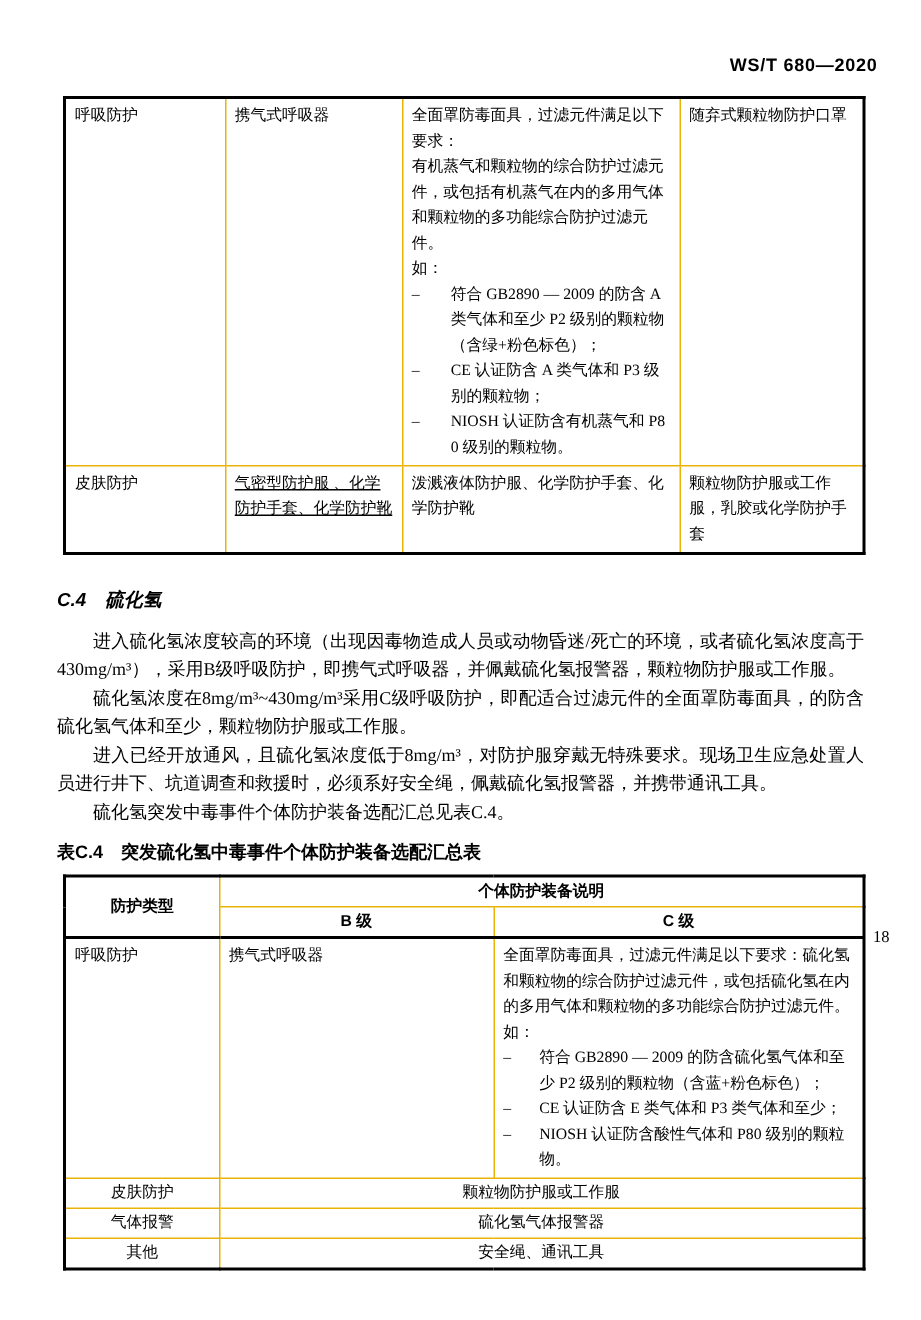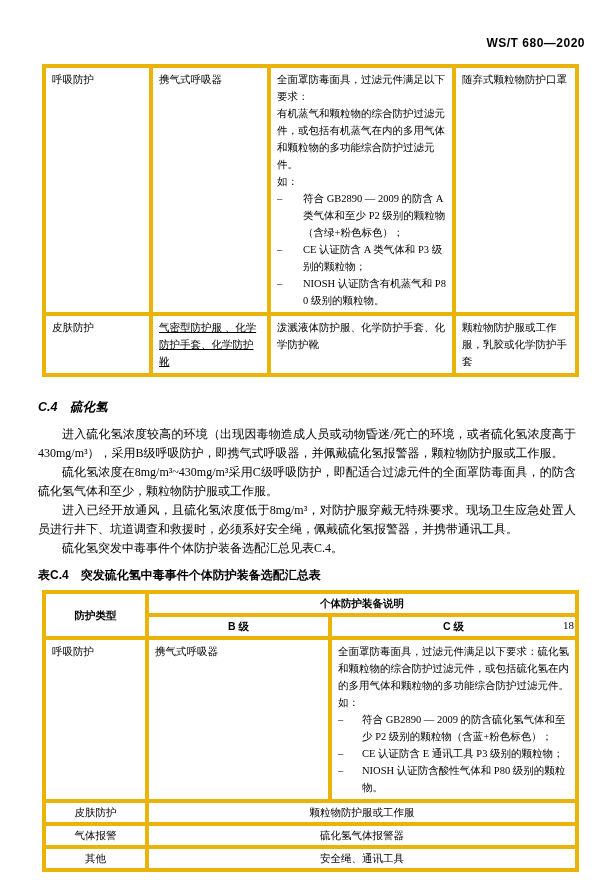--- a/index.html
+++ b/index.html
@@ -28,21 +28,21 @@
   table.tbl {
     border-collapse:collapse;
     table-layout:fixed;
     width:533px;
     margin-left:4px;
     border:2px solid #000;
     font-size:10.5px;
     line-height:17px;
   }
   table.tbl td {
-    border:4px solid #eab308;
+    border:1px solid #eab308;
     padding:3px 6px;
     vertical-align:top;
     text-align:left;
     word-break:break-all;
   }
   td.c-mid { vertical-align:middle; text-align:center; }
   td.c-topcenter { vertical-align:top; text-align:center; }
   td.just { text-align:justify;text-decoration:underline; }
   .tbl1 { margin-top:13px; }
   .tbl1 .tall { height:227px; }
@@ -79,21 +79,21 @@
     font-weight:bold;
     text-align:center;
     vertical-align:middle;
     height:19px;
     padding:1px 4px;
   }
   .tbl2 td.hdr-bottom { border-bottom:2px solid #000; }
   .tbl2 td.smallrow { height:20px; padding:1px 4px; text-align:center; vertical-align:middle; }
   .page-number {
     position:absolute;
-    right:40px; bottom:26px;
+    right:21px; bottom:26px;
     font-size:11px;
   }
 </style>
 </head>
 <body>
 
 <div class="page">
 
   <div class="doc-header">WS/T 680—2020</div>
 
@@ -166,21 +166,21 @@
         <td class="c-mid">呼吸防护</td>
         <td class="c-topcenter">携气式呼吸器</td>
         <td>
           <div>全面罩防毒面具，过滤元件满足以下要求：硫化氢和颗粒物的综合防护过滤元件，或包括硫化氢在内的多用气体和颗粒物的多功能综合防护过滤元件。如：</div>
           <div class="li">
             <span class="dash">–</span>
             <span class="txt">符合 GB2890 — 2009 的防含硫化氢气体和至少 P2 级别的颗粒物（含蓝+粉色标色）；</span>
           </div>
           <div class="li">
             <span class="dash">–</span>
-            <span class="txt">CE 认证防含 E 通讯工具 P3 级别的颗粒物；</span>
+            <span class="txt">CE 认证防含 E 类气体和 P3 类气体和至少；</span>
           </div>
           <div class="li">
             <span class="dash">–</span>
             <span class="txt">NIOSH 认证防含酸性气体和 P80 级别的颗粒物。</span>
           </div>
         </td>
       </tr>
       <tr>
         <td class="smallrow">皮肤防护</td>
         <td class="smallrow" colspan="2">颗粒物防护服或工作服</td>

